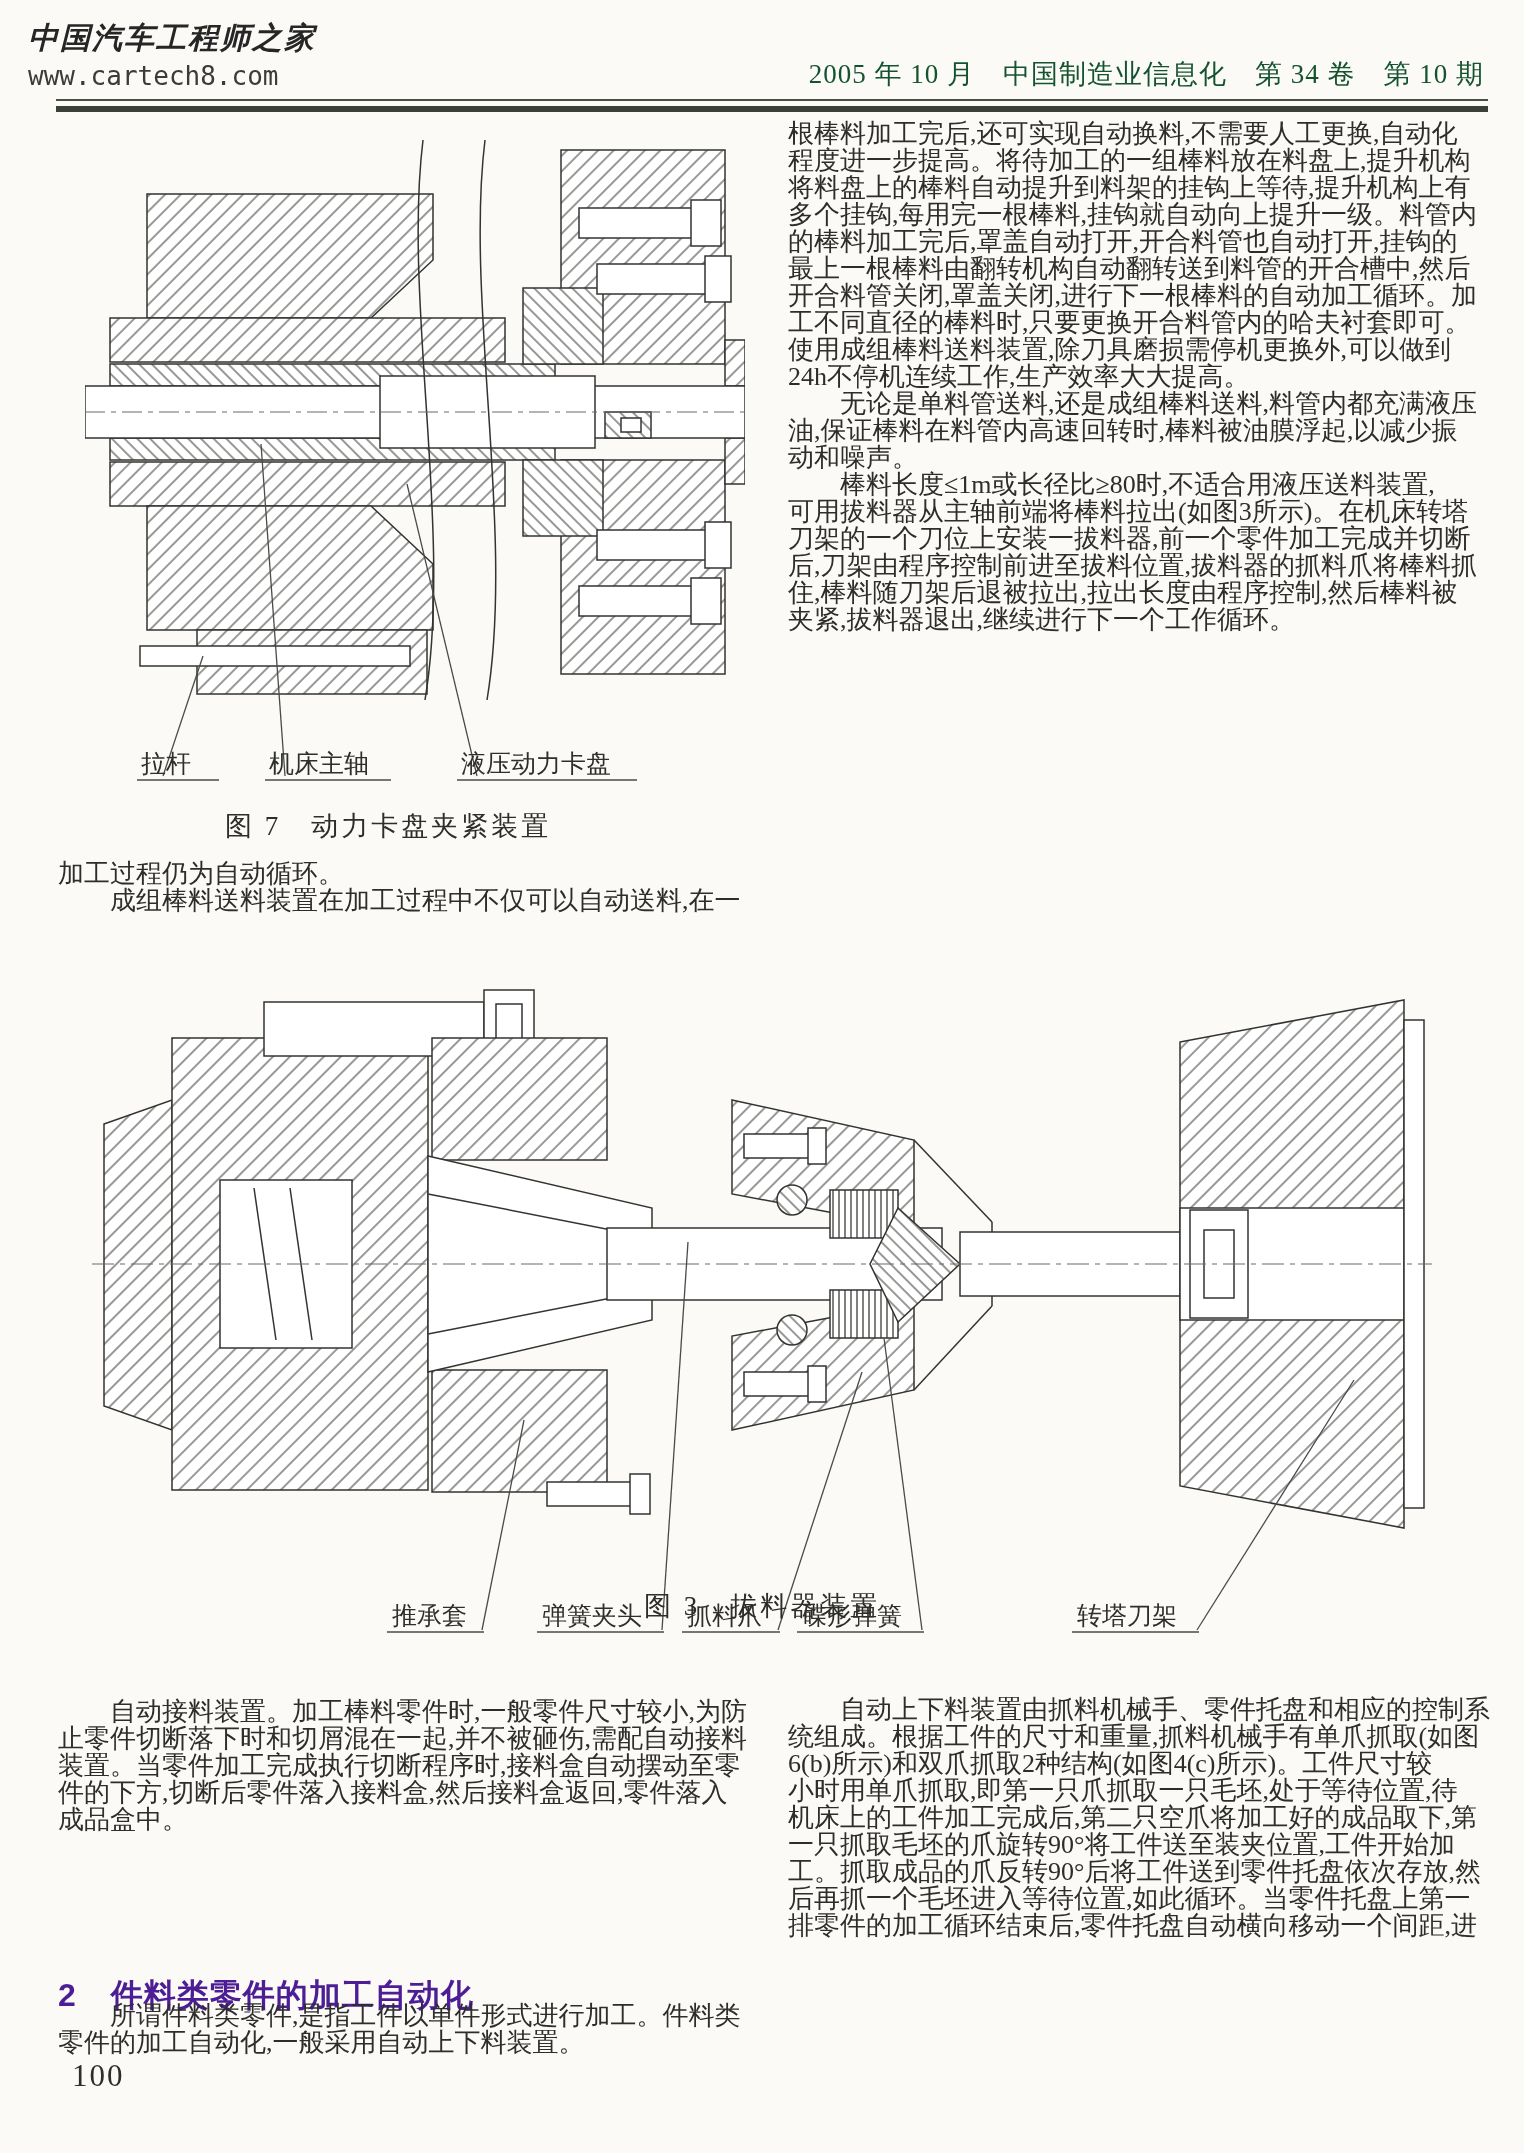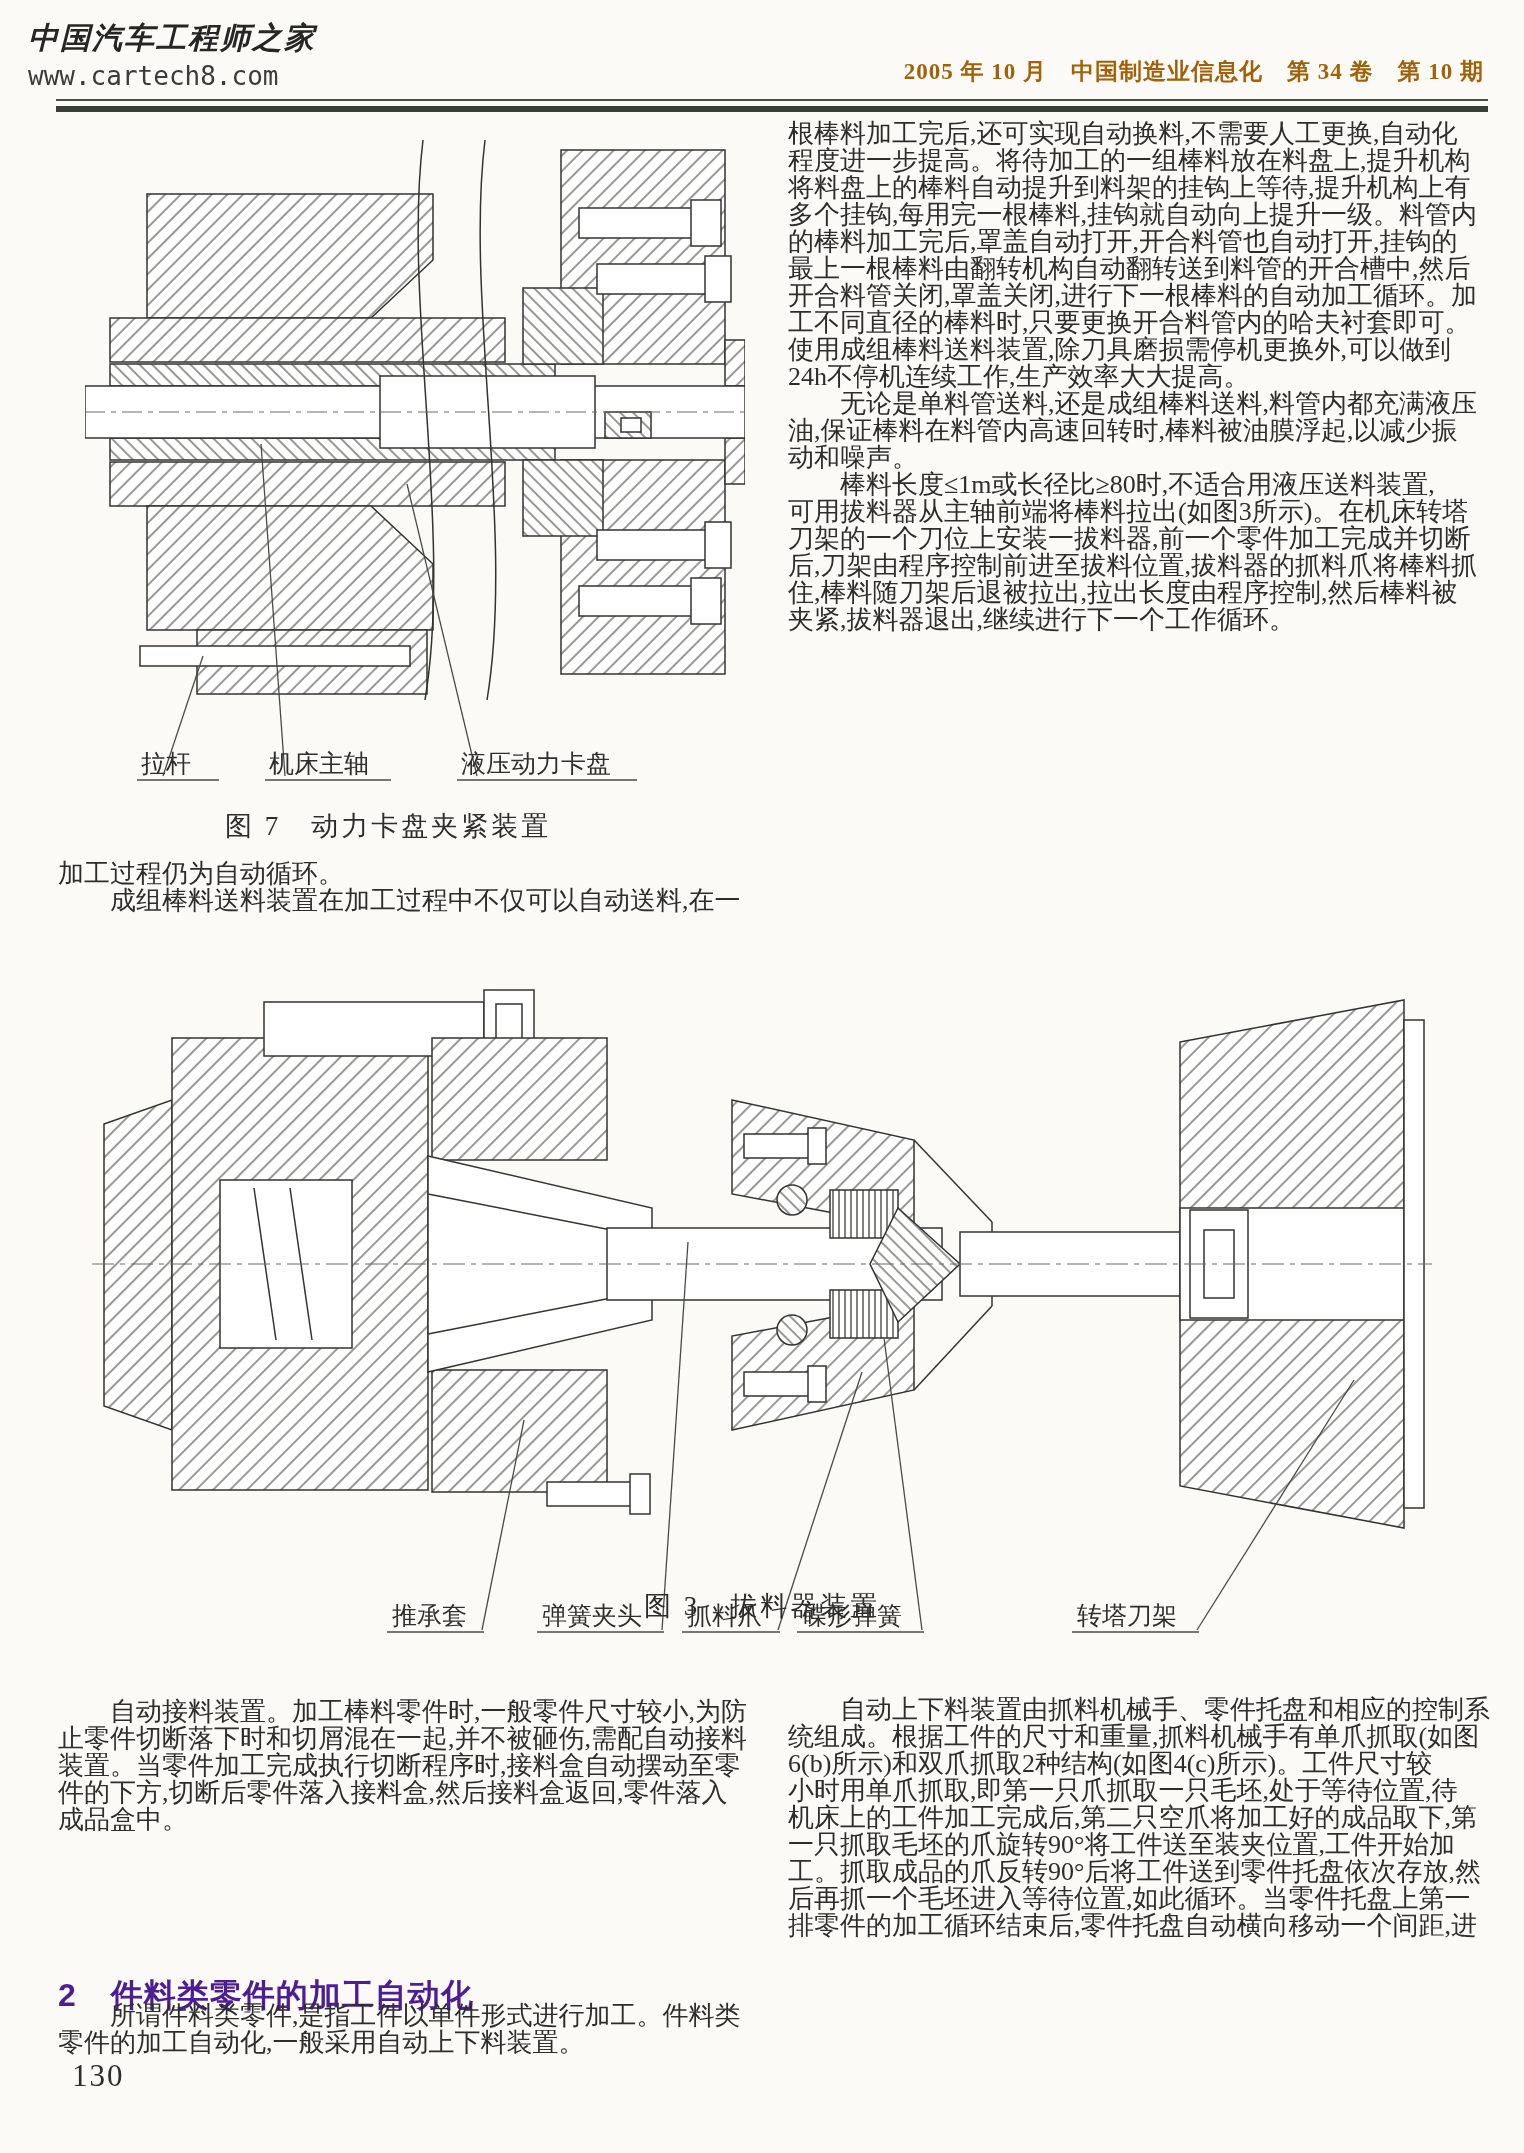--- a/index.html
+++ b/index.html
@@ -11,22 +11,22 @@
     background:#fbfaf7;
     overflow:hidden;
     font-family:"Liberation Serif","DejaVu Serif",serif;
     color:#2b2b2b;
   }
   .wm{position:absolute;left:28px;top:18px;}
   .wm-title{font-family:"DejaVu Sans",sans-serif;font-weight:bold;font-style:italic;
     font-size:30px;color:#262626;letter-spacing:2px;}
   .wm-url{font-family:"DejaVu Sans Mono","Liberation Mono",monospace;
     font-size:26px;color:#3b3b3b;margin-top:2px;}
-  .hdr{position:absolute;top:56px;right:40px;font-size:23px;color:#a16207;
-    letter-spacing:1px;white-space:nowrap;font-weight:bold;}
+  .hdr{position:absolute;top:56px;right:40px;font-size:27px;color:#14532d;
+    letter-spacing:1px;white-space:nowrap;}
   .rule-thin{position:absolute;left:56px;top:99px;width:1432px;height:2px;background:#4a4f46;}
   .rule-thick{position:absolute;left:56px;top:106px;width:1432px;height:6px;background:#3a3f37;}
   .txt{
     position:absolute;
     font-size:26px;line-height:27px;
     white-space:pre-line;
     text-align:justify;
     color:#2d2d2b;
   }
   .cap{
@@ -237,21 +237,21 @@
 件的下方,切断后零件落入接料盒,然后接料盒返回,零件落入
 成品盒中。</div>
 
   <div class="h2">
     <span class="num">2</span><span>件料类零件的加工自动化</span>
   </div>
 
   <div class="txt" style="left:58px;top:2002px;width:716px;">　　所谓件料类零件,是指工件以单件形式进行加工。件料类
 零件的加工自动化,一般采用自动上下料装置。</div>
 
-  <div class="pageno">130</div>
+  <div class="pageno">100</div>
 
   <div class="txt" style="left:788px;top:1696px;width:716px;">　　自动上下料装置由抓料机械手、零件托盘和相应的控制系
 统组成。根据工件的尺寸和重量,抓料机械手有单爪抓取(如图
 6(b)所示)和双爪抓取2种结构(如图4(c)所示)。工件尺寸较
 小时用单爪抓取,即第一只爪抓取一只毛坯,处于等待位置,待
 机床上的工件加工完成后,第二只空爪将加工好的成品取下,第
 一只抓取毛坯的爪旋转90°将工件送至装夹位置,工件开始加
 工。抓取成品的爪反转90°后将工件送到零件托盘依次存放,然
 后再抓一个毛坯进入等待位置,如此循环。当零件托盘上第一
 排零件的加工循环结束后,零件托盘自动横向移动一个间距,进</div>

